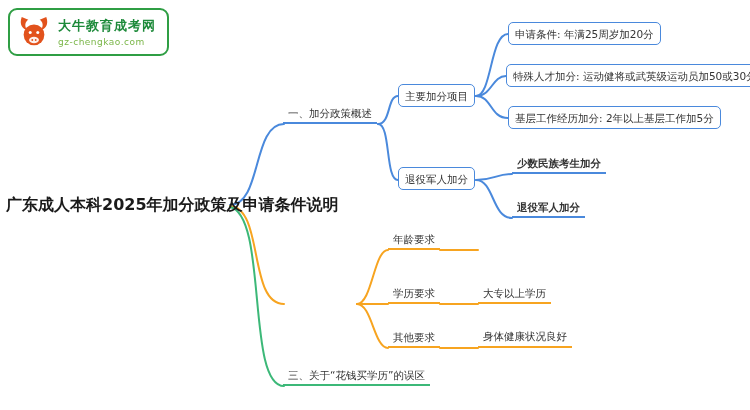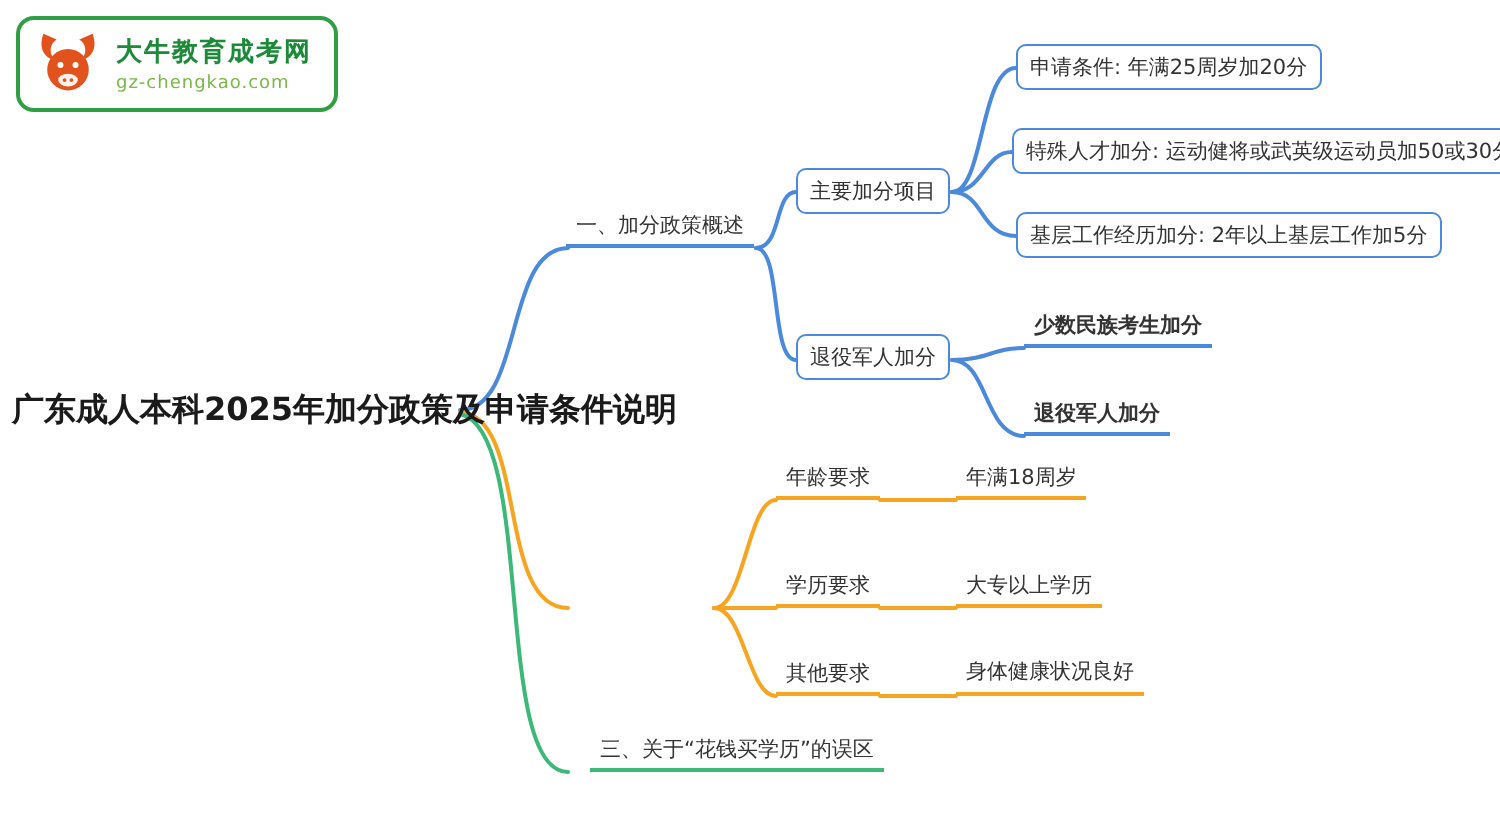--- a/index.html
+++ b/index.html
@@ -11,21 +11,21 @@
   .wires .blue   { stroke:#4a89dc; }
   .wires .orange { stroke:#f7a420; }
   .wires .green  { stroke:#3cb878; }
 
   .root-node { position:absolute; font-size:16px; font-weight:bold; color:#1a1a1a; white-space:nowrap; line-height:14px; }
 
   .u-node { position:absolute; font-size:10.5px; color:#333; white-space:nowrap;
             padding:1px 5px 2px; border-bottom:2px solid; line-height:14px; }
   .blue-u   { border-color:#4a89dc; }
   .orange-u { border-color:#f7a420; }
-  .green-u  { border-color:#3cb878;margin-left:12px; }
+  .green-u  { border-color:#3cb878; }
 
   .box-node { position:absolute; font-size:10.5px; color:#333; white-space:nowrap;
               padding:4px 6px 3px; border:1.5px solid #4a89dc; border-radius:5px;
               background:#ffffff; line-height:14px; }
 
   .logo { position:absolute; left:8px; top:8px; display:flex; align-items:center; gap:7px;
           border:2px solid #2f9e44; border-radius:9px; padding:5px 11px 5px 7px;
           text-decoration:none; background:#ffffff; cursor:pointer; }
   .logo-icon { display:flex; align-items:center; }
   .logo-title  { display:block; font-size:13px; font-weight:bold; color:#1d8a3a; letter-spacing:1px; }
@@ -87,21 +87,20 @@
   <div class="box-node" style="left:506px; top:64px;">特殊人才加分: 运动健将或武英级运动员加50或30分</div>
   <div class="box-node" style="left:508px; top:106px;">基层工作经历加分: 2年以上基层工作加5分</div>
 
   <div class="box-node" style="left:398px; top:167px;">退役军人加分</div>
 
   <div class="u-node blue-u" style="left:512px; top:155px;font-weight:bold;">少数民族考生加分</div>
   <div class="u-node blue-u" style="left:512px; top:199px;font-weight:bold;">退役军人加分</div>
 
 
   <div class="u-node orange-u" style="left:388px; top:231px;">年龄要求</div>
-  <div class="u-node orange-u" style="left:478px; top:231px;">年满18周岁</div>
 
   <div class="u-node orange-u" style="left:388px; top:285px;">学历要求</div>
   <div class="u-node orange-u" style="left:478px; top:285px;">大专以上学历</div>
 
   <div class="u-node orange-u" style="left:388px; top:329px;">其他要求</div>
   <div class="u-node orange-u" style="left:478px; top:329px;font-family:Liberation Mono, monospace;">身体健康状况良好</div>
 
   <div class="u-node green-u" style="left:283px; top:367px;">三、关于“花钱买学历”的误区</div>
 
 </div>

